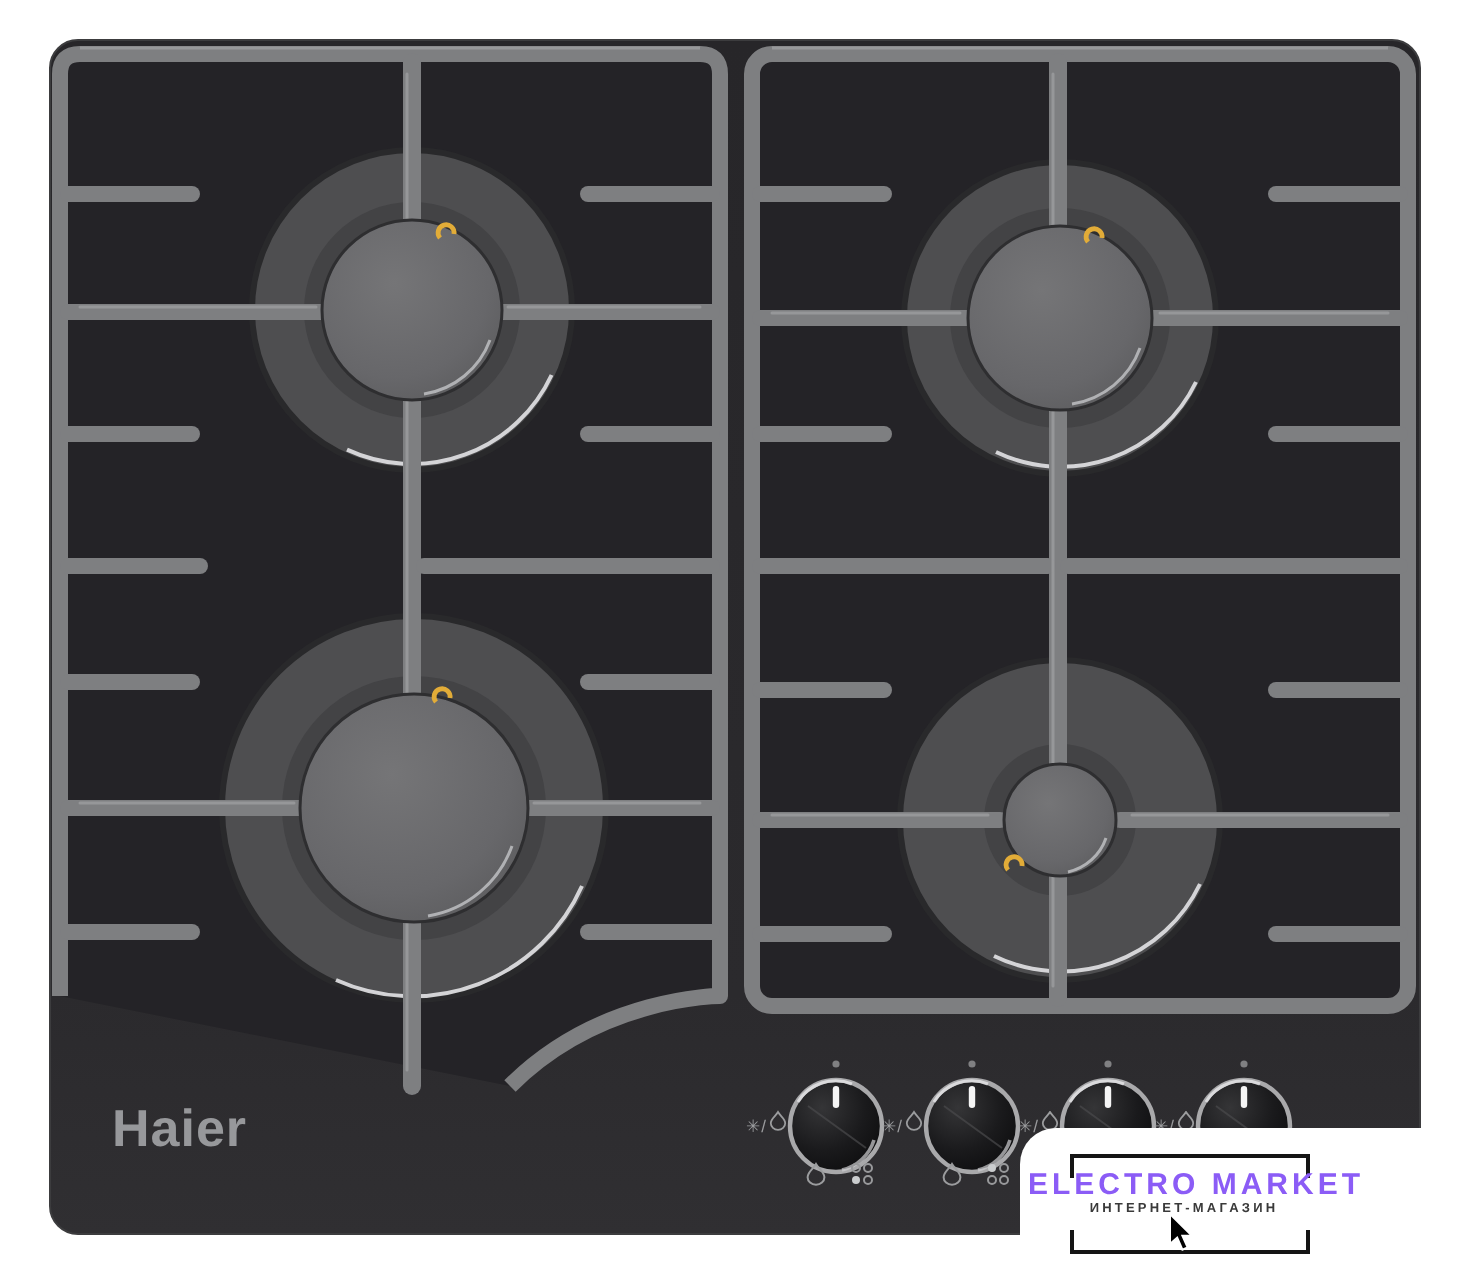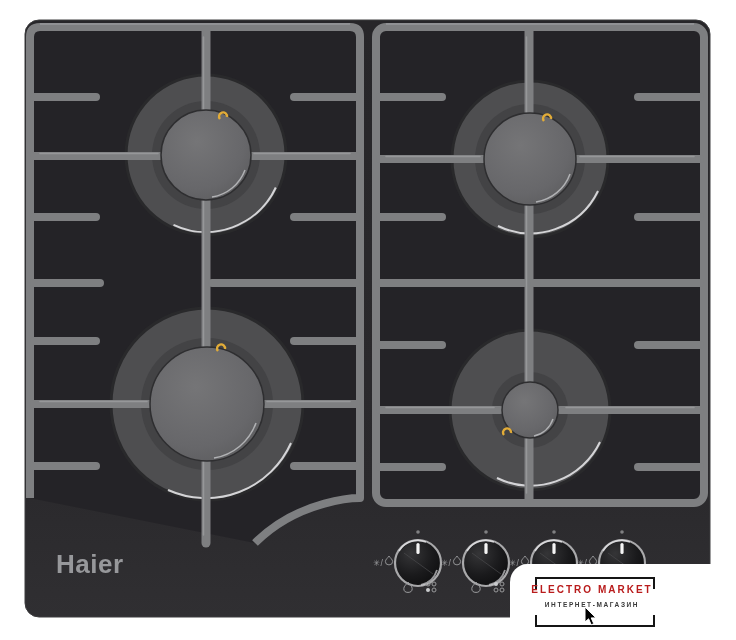--- a/index.html
+++ b/index.html
@@ -4,22 +4,22 @@
 <style>
   html,body{margin:0;padding:0;background:#ffffff;}
   .stage{position:relative;width:736px;height:640px;background:#ffffff;overflow:hidden;
          font-family:"Liberation Sans",sans-serif;}
   .scene{position:absolute;left:0;top:0;}
 
   
   .watermark{position:absolute;left:510px;top:564px;width:226px;height:76px;
              background:#ffffff;border-radius:18px 0 0 18px;}
   .wm-title{position:absolute;left:4px;top:21px;width:156px;text-align:center;
-            font-weight:700;font-size:10px;line-height:1;letter-spacing:2px;
-            color:#b91c1c;white-space:nowrap;}
+            font-weight:700;font-size:15px;line-height:1;letter-spacing:2px;
+            color:#8b5cf6;white-space:nowrap;}
   .wm-subtitle{position:absolute;left:4px;top:38px;width:156px;text-align:center;
                font-weight:700;font-size:6.5px;line-height:1;letter-spacing:1.6px;
                color:#3a3a3a;white-space:nowrap;}
   .staple{position:absolute;left:25px;width:116px;height:10px;}
   .staple.top{top:13px;border:2px solid #151515;border-bottom:none;}
   .staple.bottom{top:51px;border:2px solid #151515;border-top:none;}
   .wm-cursor{position:absolute;left:74px;top:43px;}
 </style>
 </head>
 <body>

